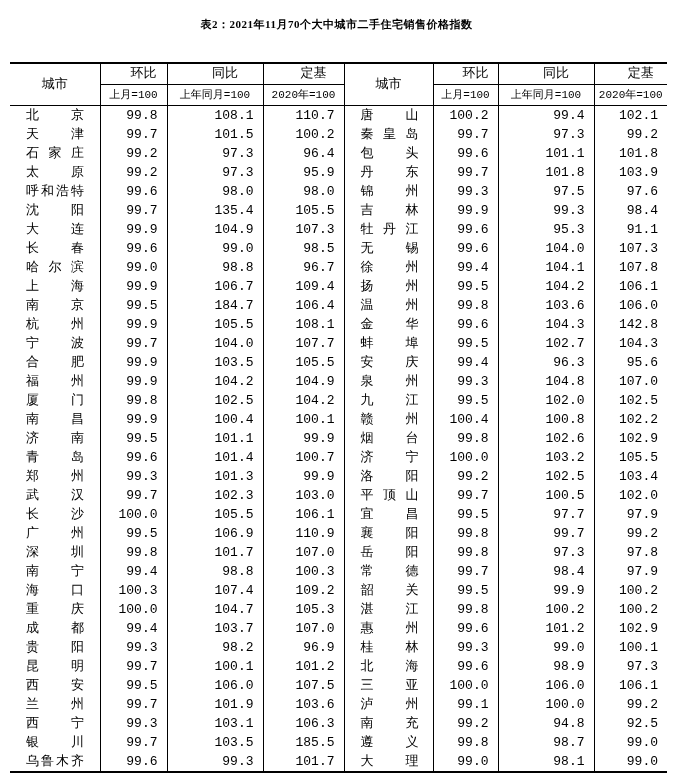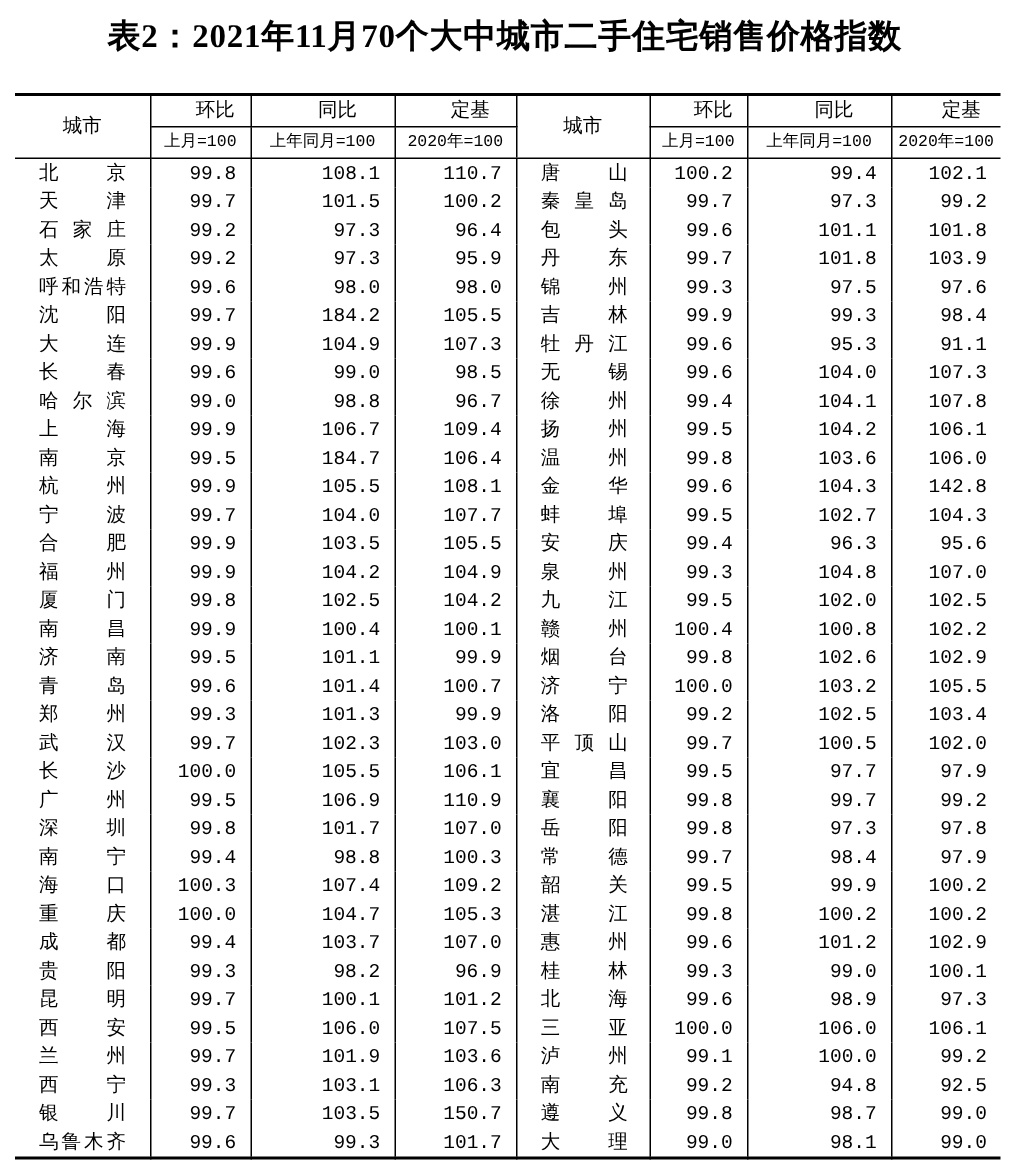--- a/index.html
+++ b/index.html
@@ -6,21 +6,21 @@
   body {
     width: 673px; height: 774px;
     background: #ffffff;
     color: #000000;
     font-family: "Liberation Serif", "DejaVu Serif", serif;
     overflow: hidden;
   }
   .title {
     margin: 12px 0 0 0;
     text-align: center;
-    font-size: 22px;
+    font-size: 11px;
     font-weight: bold;
     letter-spacing: 0.5px;
     line-height: 24px;
   }
   table.idx {
     border-collapse: collapse;
     table-layout: fixed;
     margin: 26px 0 0 10px;
     width: 657px;
     border-top: 2.5px solid #000;
@@ -141,21 +141,21 @@
         <td class="num">98.0</td>
         <td class="num">98.0</td>
         <td class="city"><span class="cityname">锦州</span></td>
         <td class="num">99.3</td>
         <td class="num">97.5</td>
         <td class="num">97.6</td>
       </tr>
       <tr>
         <td class="city"><span class="cityname">沈阳</span></td>
         <td class="num">99.7</td>
-        <td class="num">184.2</td>
+        <td class="num">135.4</td>
         <td class="num">105.5</td>
         <td class="city"><span class="cityname">吉林</span></td>
         <td class="num">99.9</td>
         <td class="num">99.3</td>
         <td class="num">98.4</td>
       </tr>
       <tr>
         <td class="city"><span class="cityname">大连</span></td>
         <td class="num">99.9</td>
         <td class="num">104.9</td>
@@ -422,21 +422,21 @@
         <td class="num">106.3</td>
         <td class="city"><span class="cityname">南充</span></td>
         <td class="num">99.2</td>
         <td class="num">94.8</td>
         <td class="num">92.5</td>
       </tr>
       <tr>
         <td class="city"><span class="cityname">银川</span></td>
         <td class="num">99.7</td>
         <td class="num">103.5</td>
-        <td class="num">150.7</td>
+        <td class="num">185.5</td>
         <td class="city"><span class="cityname">遵义</span></td>
         <td class="num">99.8</td>
         <td class="num">98.7</td>
         <td class="num">99.0</td>
       </tr>
       <tr>
         <td class="city"><span class="cityname">乌鲁木齐</span></td>
         <td class="num">99.6</td>
         <td class="num">99.3</td>
         <td class="num">101.7</td>

